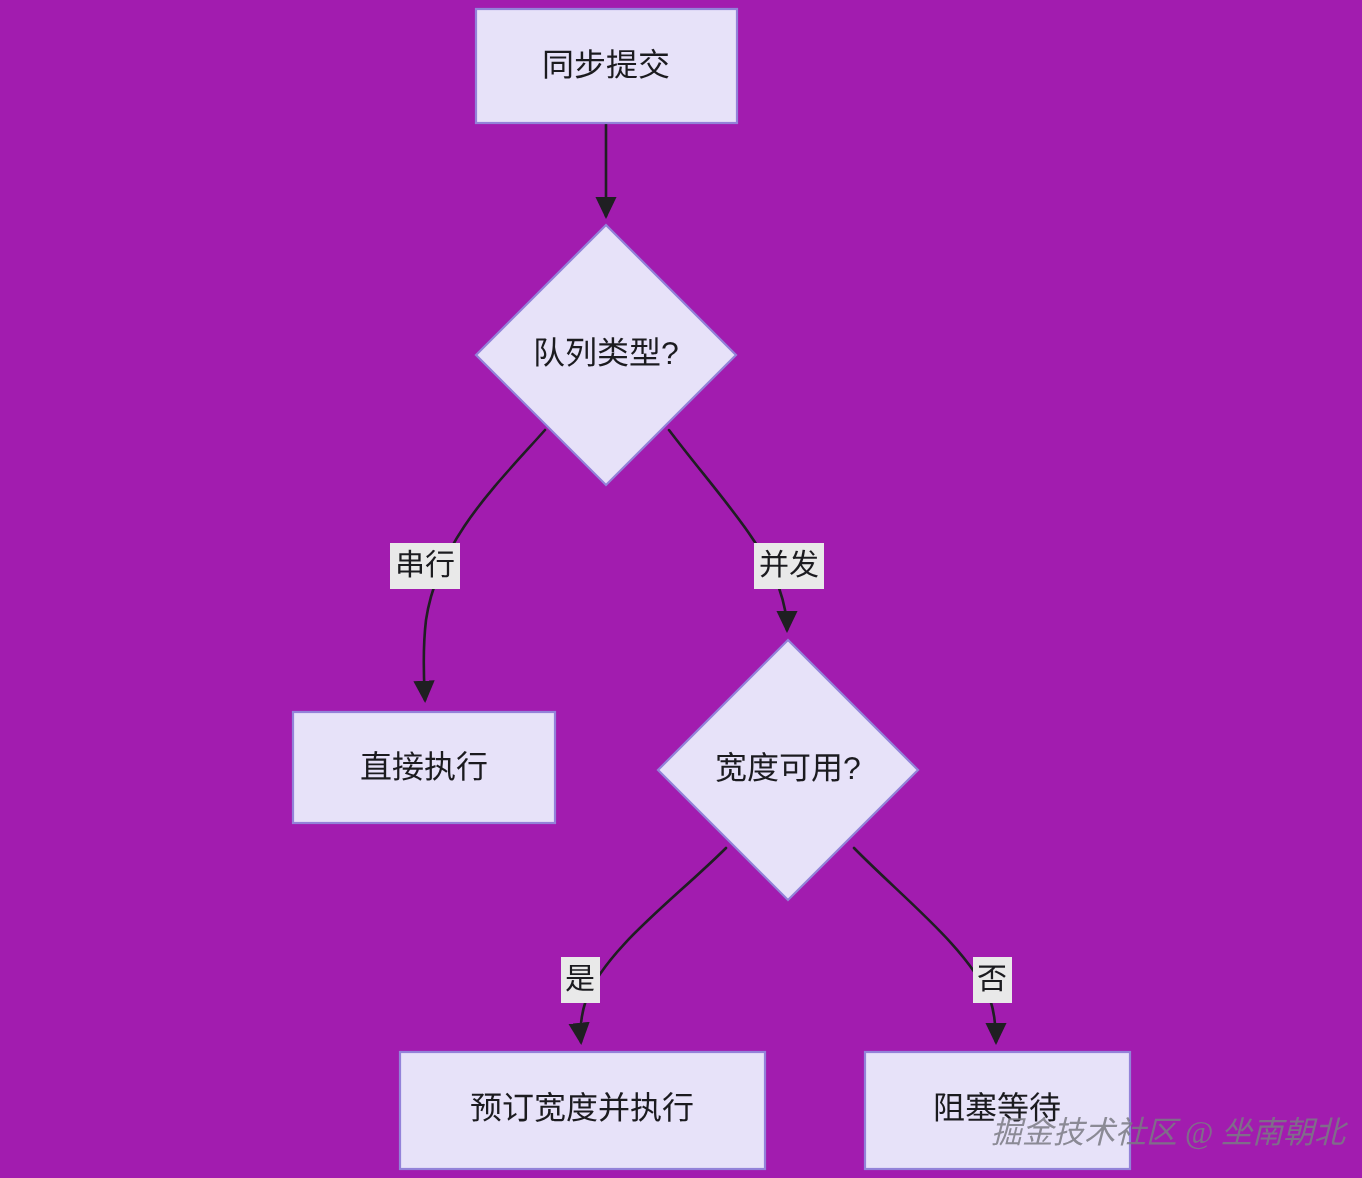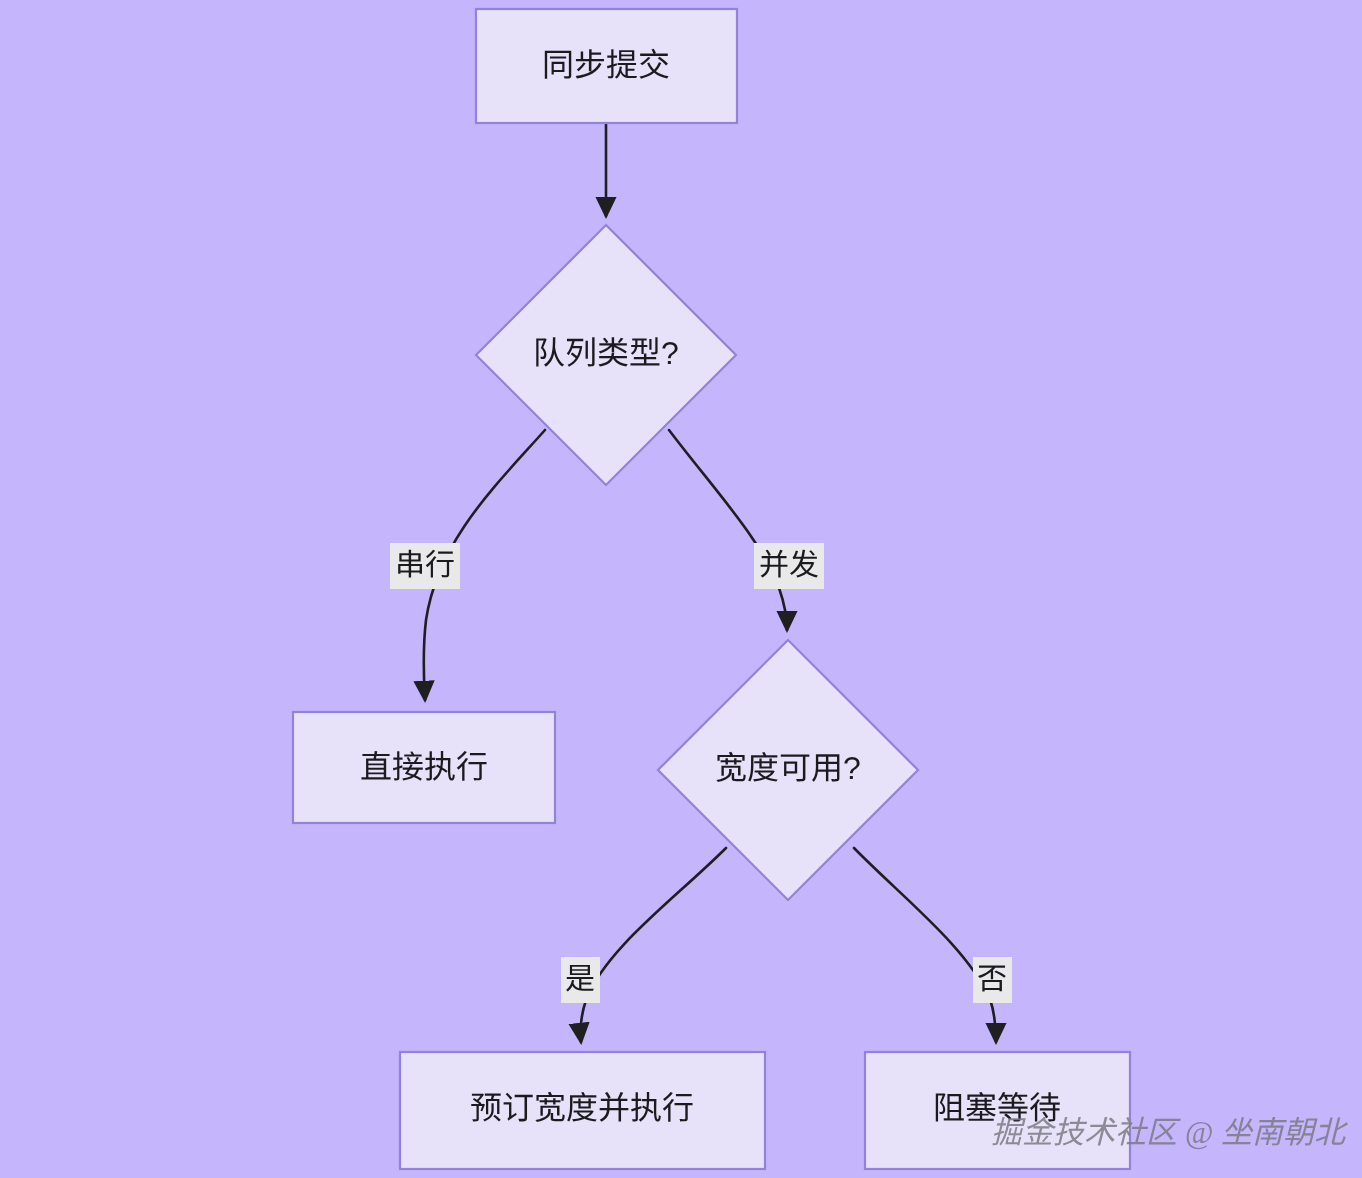--- a/index.html
+++ b/index.html
@@ -11,21 +11,21 @@
   body {
     width: 1362px;
     height: 1178px;
     overflow: hidden;
     font-family: "Liberation Sans", "DejaVu Sans", sans-serif;
   }
   #diagram-root {
     position: relative;
     width: 1362px;
     height: 1178px;
-    background: #c4b5fd;
+    background: #a21caf;
   }
   #flow-svg {
     position: absolute;
     top: 0;
     left: 0;
     width: 1362px;
     height: 1178px;
     display: block;
   }
   .node-shape {

